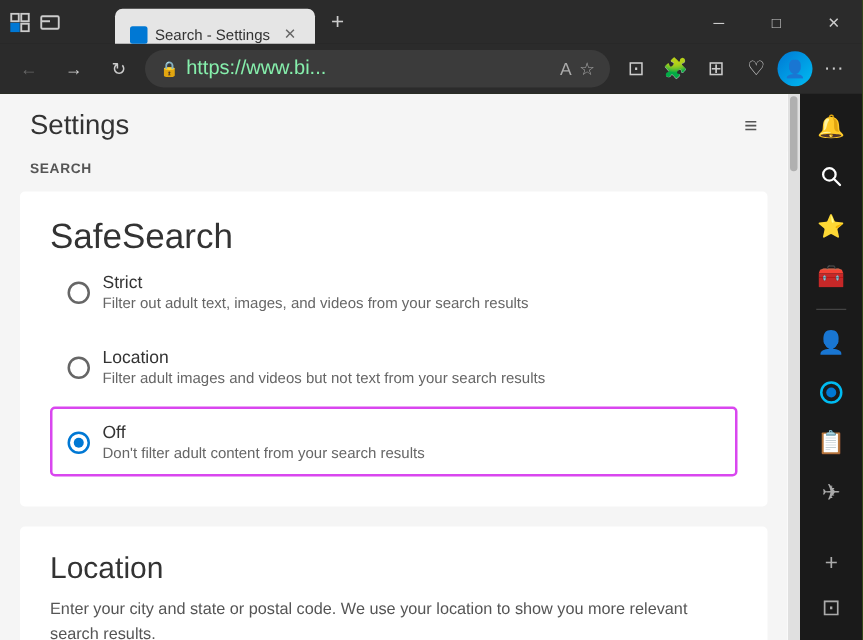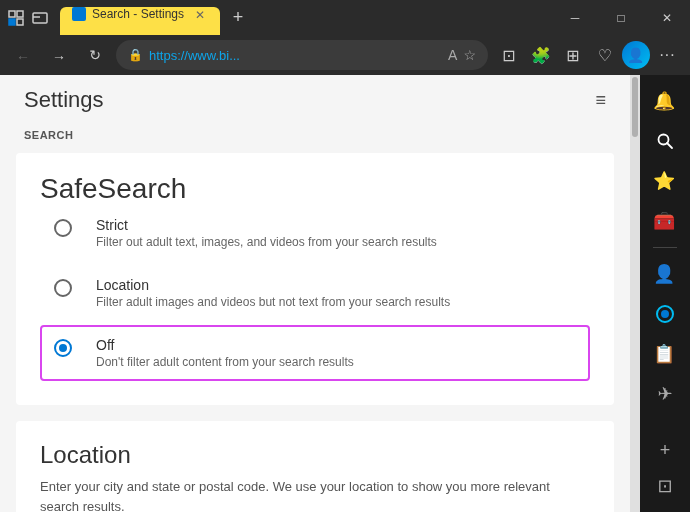--- a/index.html
+++ b/index.html
@@ -29,32 +29,33 @@
       font-size: 14px;
       cursor: pointer;
     }
     .tab-area {
       display: flex;
       align-items: flex-end;
       flex: 1;
       padding: 0 4px;
     }
     .tab {
-      background: #fde047;
+      background: #e5e5e5;
       color: #333;
       height: 28px;
       padding: 0 12px;
       display: flex;
-      align-items: flex-start;
+      align-items: flex-end;
       gap: 6px;
       border-radius: 6px 6px 0 0;
       font-size: 12px;
       min-width: 160px;
       max-width: 220px;
       position: relative;
+      margin-left: 32px;
     }
     .tab-favicon {
       width: 14px;
       height: 14px;
       background: #0078d4;
       border-radius: 2px;
       flex-shrink: 0;
     }
     .tab-title {
       flex: 1;
@@ -130,21 +131,21 @@
       background: #3b3b3b;
       border-radius: 15px;
       display: flex;
       align-items: center;
       padding: 0 12px;
       gap: 6px;
       color: #fff;
       font-size: 13px;
     }
     .address-lock { color: #ccc; font-size: 12px; }
-    .address-text { flex: 1; color: #0ea5e9; font-size: 13px; }
+    .address-text { flex: 1; color: #86efac; font-size: 16px; }
     .address-icons {
       display: flex;
       align-items: center;
       gap: 6px;
     }
     .addr-icon {
       color: #aaa;
       font-size: 14px;
       cursor: pointer;
     }
@@ -235,22 +236,22 @@
     }
 
     .safesearch-title {
       font-size: 28px;
       font-weight: 400;
       color: #333;
     }
 
     .radio-option {
       display: flex;
-      align-items: flex-start;
-      gap: 24px;
+      align-items: center;
+      gap: 10px;
       padding: 10px 12px;
       border-radius: 4px;
       margin-bottom: 4px;
       cursor: pointer;
     }
     .radio-option.selected {
       border: 2px solid #d946ef;
       background: #fff;
     }
     .radio-option:not(.selected) {

